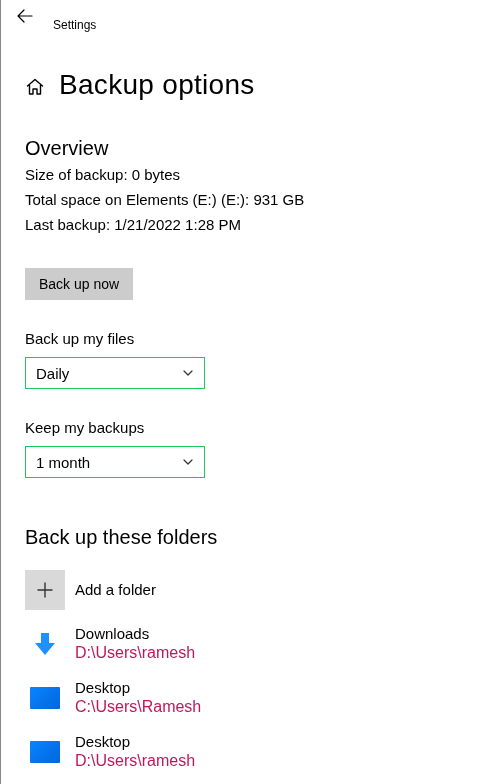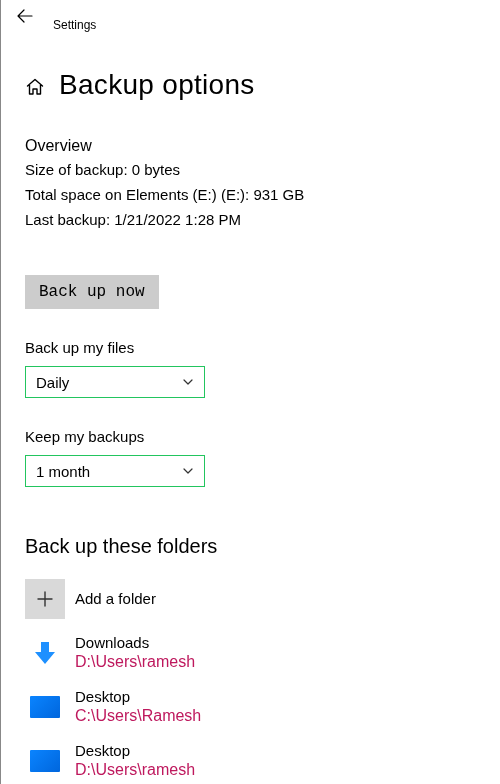--- a/index.html
+++ b/index.html
@@ -47,44 +47,44 @@
     margin-right: 14px;
     margin-top: 4px;
   }
   h1 {
     font-size: 28px;
     font-weight: 400;
     letter-spacing: 0.3px;
     margin: 0; padding: 0;
   }
   h2.section {
-    font-size: 16px;
+    font-size: 20px;
     font-weight: 400;
     margin: 0 0 6px 0;
   }
   h2.folders {
     font-size: 20px;
     font-weight: 400;
     margin: 0 0 14px 0;
   }
   .info-line {
     font-size: 15px;
     margin: 4px 0 8px 0;
     color: #000;
   }
   .info-block { margin-bottom: 27px; }
   .btn {
     display: inline-block;
     background: #ccc;
     border: none;
     padding: 8px 14px;
-    font-size: 16px;
-    font-family: Liberation Mono, monospace;
-    cursor: pointer;
-    margin-top: 20px;
+    font-size: 14px;
+    font-family: Liberation Sans, sans-serif;
+    cursor: pointer;
+    margin-top: 8px;
   }
   .form-group { margin-top: 30px; }
   .form-label {
     font-size: 15px;
     margin-bottom: 10px;
   }
   .select {
     width: 180px;
     border: 1px solid #22c55e;
     height: 32px;

